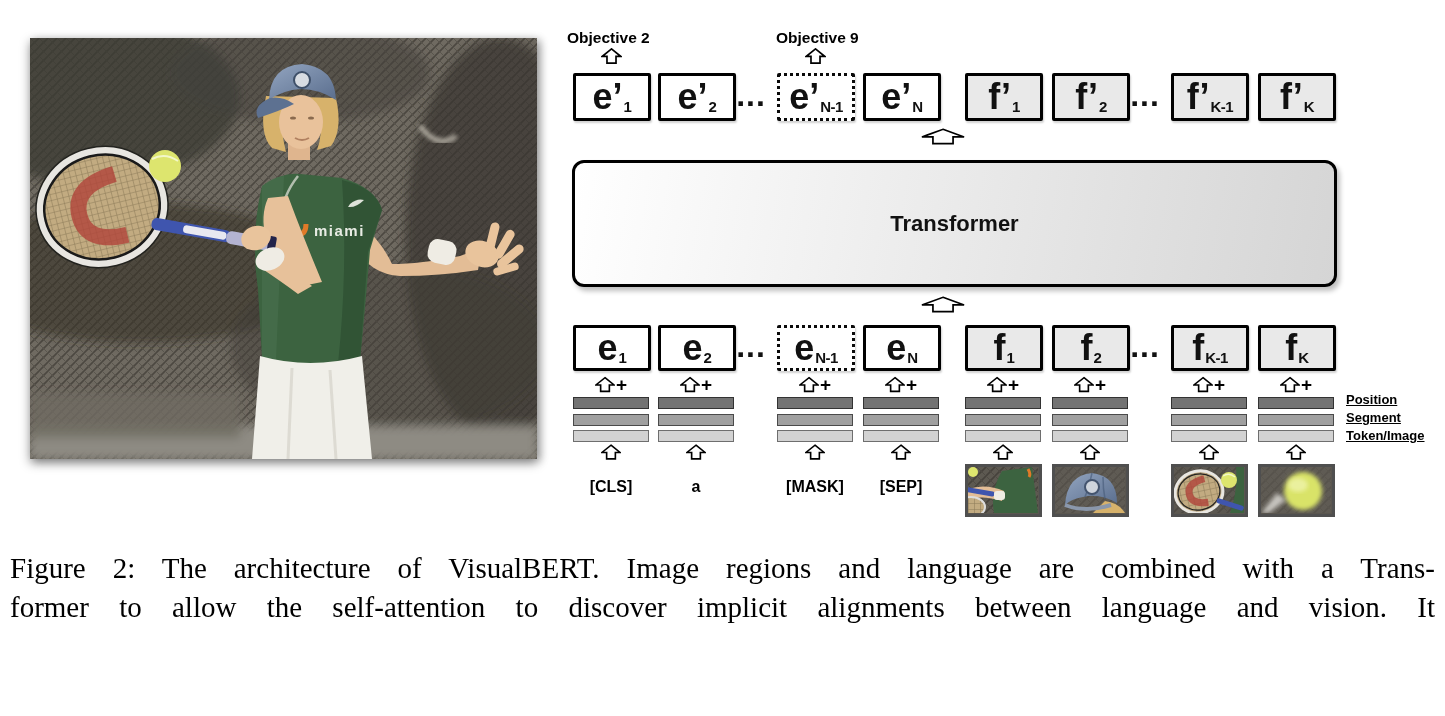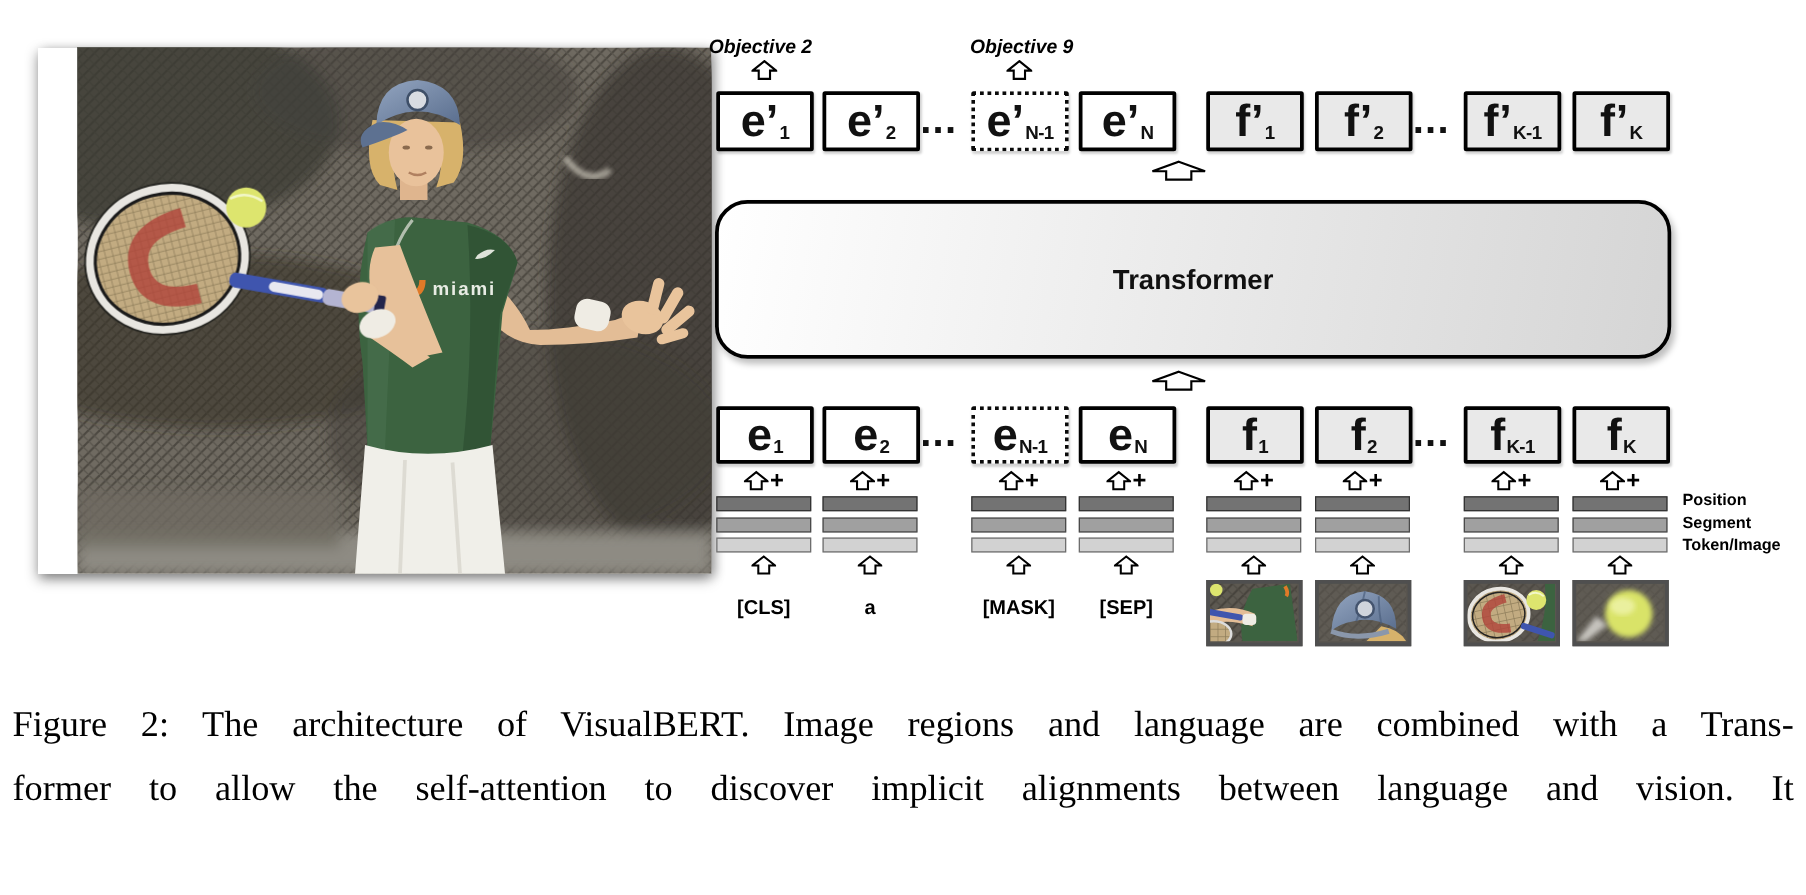--- a/index.html
+++ b/index.html
@@ -1,73 +1,73 @@
 <!DOCTYPE html>
 <html><head>
 <meta charset="utf-8">
 <style>
   html,body{margin:0;padding:0;background:#fff;}
   .page{position:relative;width:1445px;height:716px;background:#fff;overflow:hidden;
         font-family:"Liberation Sans","DejaVu Sans",sans-serif;}
 
   
   .photo{position:absolute;left:30px;top:38px;width:507px;height:421px;
-         box-shadow:0 4px 10px rgba(0,0,0,.40),4px 2px 8px rgba(0,0,0,.22);padding-left:32px;}
+         box-shadow:0 4px 10px rgba(0,0,0,.40),4px 2px 8px rgba(0,0,0,.22);}
   .photo svg{display:block;}
   .photo-caption{position:absolute;left:30px;top:477px;width:507px;text-align:center;
                  font-weight:700;font-size:22px;color:#111;}
   .box{position:absolute;width:78px;box-sizing:border-box;border:3px solid #000;border-radius:2px;
        background:#fff;display:flex;align-items:center;justify-content:center;
        font-weight:700;font-size:36px;color:#111;box-shadow:1px 2px 2px rgba(0,0,0,.18);}
   .box .sub{font-size:15px;font-weight:700;position:relative;top:9px;margin-left:1px;letter-spacing:-0.5px;}
   .f-box{background:#e9e9e9;}
   .dotted{border:3px dotted #0a0a0a;}
   .row-out{top:73px;height:48px;}
   .row-in{top:325px;height:46px;}
   .c1{left:573px}.c2{left:658px}.c3{left:777px}.c4{left:863px}
   .c5{left:965px}.c6{left:1052px}.c7{left:1171px}.c8{left:1258px}
   .dots{position:absolute;width:40px;text-align:center;font-weight:700;font-size:32px;
         letter-spacing:1px;color:#111;}
   .dots-out{top:73px;height:48px;line-height:44px;}
   .dots-in{top:325px;height:46px;line-height:42px;}
   .d1{left:731px}.d2{left:1125px}
 
-  .obj-label{position:absolute;top:29px;font-weight:700;font-size:15.5px;color:#000;font-style:italic;}
+  .obj-label{position:absolute;top:29px;font-weight:700;font-size:15.5px;color:#000;}
   .arr-obj{position:absolute;top:48px;width:21px;height:16px;}
   .arr-big{position:absolute;left:920px;width:46px;height:17px;}
   .transformer{position:absolute;left:572px;top:160px;width:765px;height:127px;box-sizing:border-box;
-               border:3px solid #000;border-radius:26px;
+               border:3px solid #000;border-radius:12px;
                background:linear-gradient(100deg,#ffffff 0%,#ececec 45%,#d5d5d5 100%);
                box-shadow:3px 4px 5px rgba(0,0,0,.25);
                display:flex;align-items:center;justify-content:center;
                font-weight:700;font-size:22px;color:#111;}
 
   .ap{position:absolute;top:374px;width:76px;height:20px;display:flex;
       align-items:center;justify-content:center;gap:1px;}
   .ap svg{width:20px;height:17px;}
   .plus{font-weight:700;font-size:19px;line-height:17px;color:#000;}
   .bar{position:absolute;width:76px;height:12px;box-sizing:border-box;}
   .bar1{top:397px;background:#737373;border:1.5px solid #333;}
   .bar2{top:414px;background:#a0a0a0;border:1.5px solid #4a4a4a;}
   .bar3{top:430px;background:#d2d2d2;border:1.5px solid #6e6e6e;}
   .ar2{position:absolute;top:444px;width:76px;height:16px;display:flex;justify-content:center;}
   .ar2 svg{width:20px;height:16px;}
   .tok{position:absolute;top:478px;width:76px;text-align:center;
        font-weight:700;font-size:16px;color:#000;}
   .crop{position:absolute;top:464px;width:77px;height:53px;box-sizing:border-box;
         border:3.5px solid #4f4f4f;background:#5a564f;}
   .crop svg{display:block;}
-  .elabel{position:absolute;left:1346px;font-weight:700;font-size:13px;color:#000;line-height:14px;}
+  .elabel{position:absolute;left:1346px;font-weight:700;font-size:13px;color:#000;line-height:14px;text-decoration:underline;}
   .el1{top:393px}.el2{top:411px}.el3{top:429px}
 
   
   .fig-caption{position:absolute;left:10px;top:549px;width:1425px;
                font-family:"Liberation Serif","DejaVu Serif",serif;
                font-size:29px;line-height:39px;color:#000;}
-  .capline{text-align:justify;text-align-last:justify;margin-top:12px;}
+  .capline{text-align:justify;text-align-last:justify;}
   .capline.last{text-align:left;text-align-last:left;}
   .redbox{display:inline-block;border:2.5px solid #fb0006;padding:0 3px;margin:0 1px;
           line-height:30px;}
 </style>
 </head>
 <body>
 
 <svg width="0" height="0" style="position:absolute" aria-hidden="true">
   <defs>
     <symbol id="arr-sm" viewBox="0 0 22 17">

